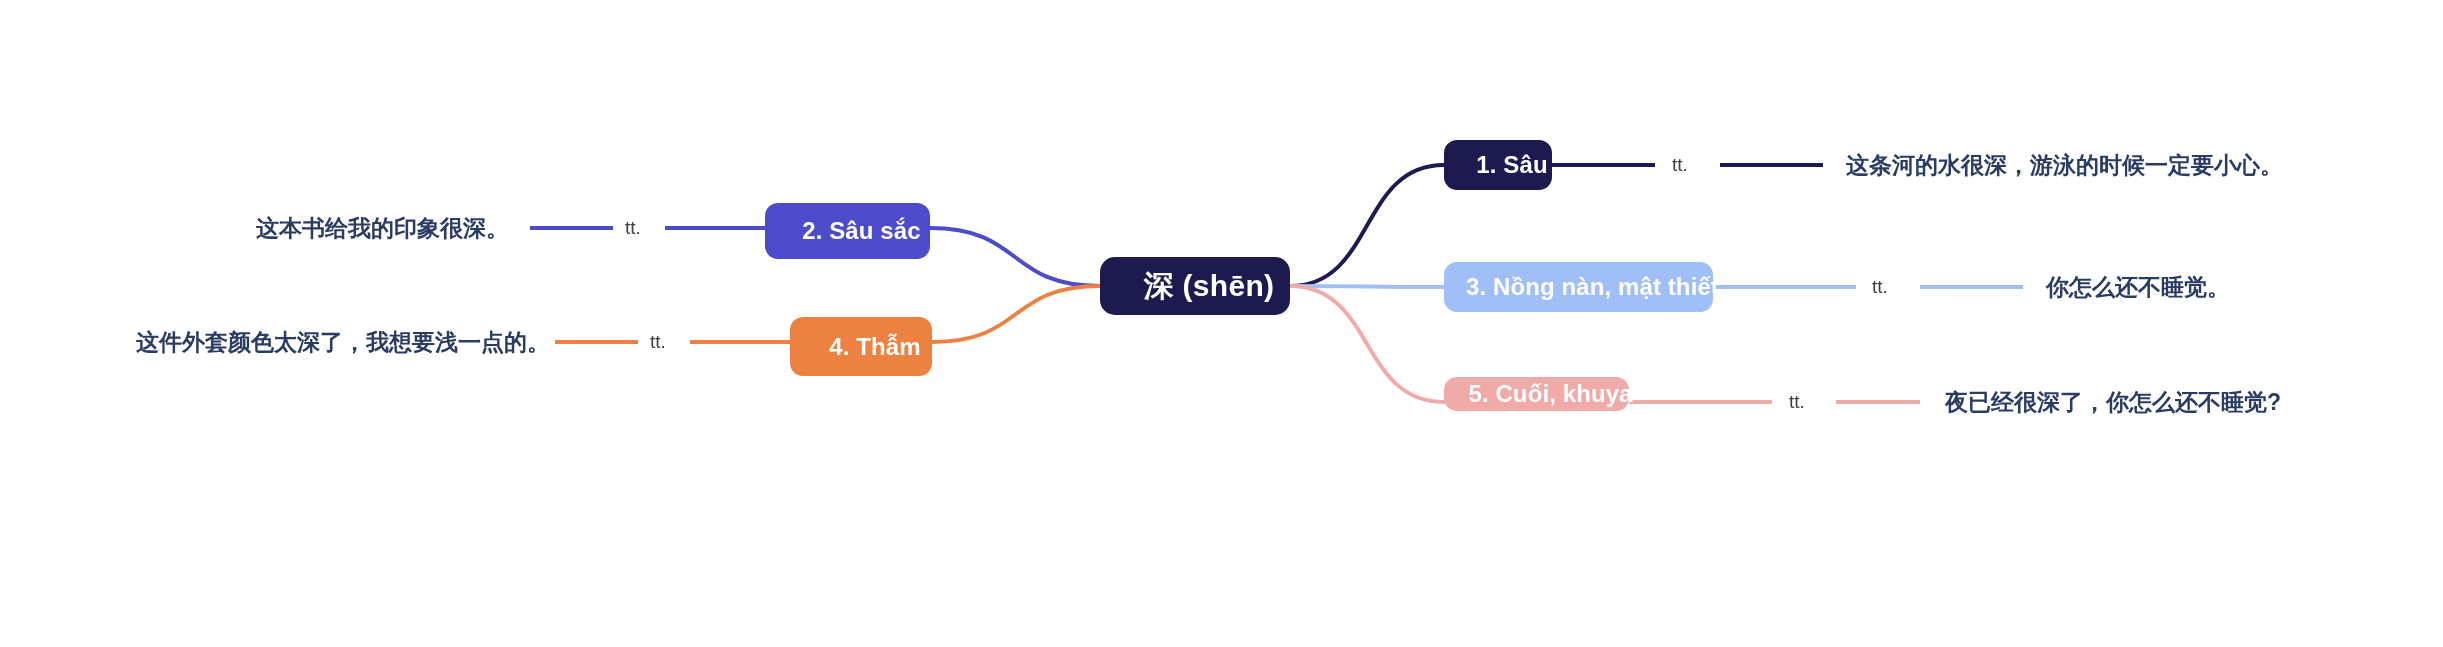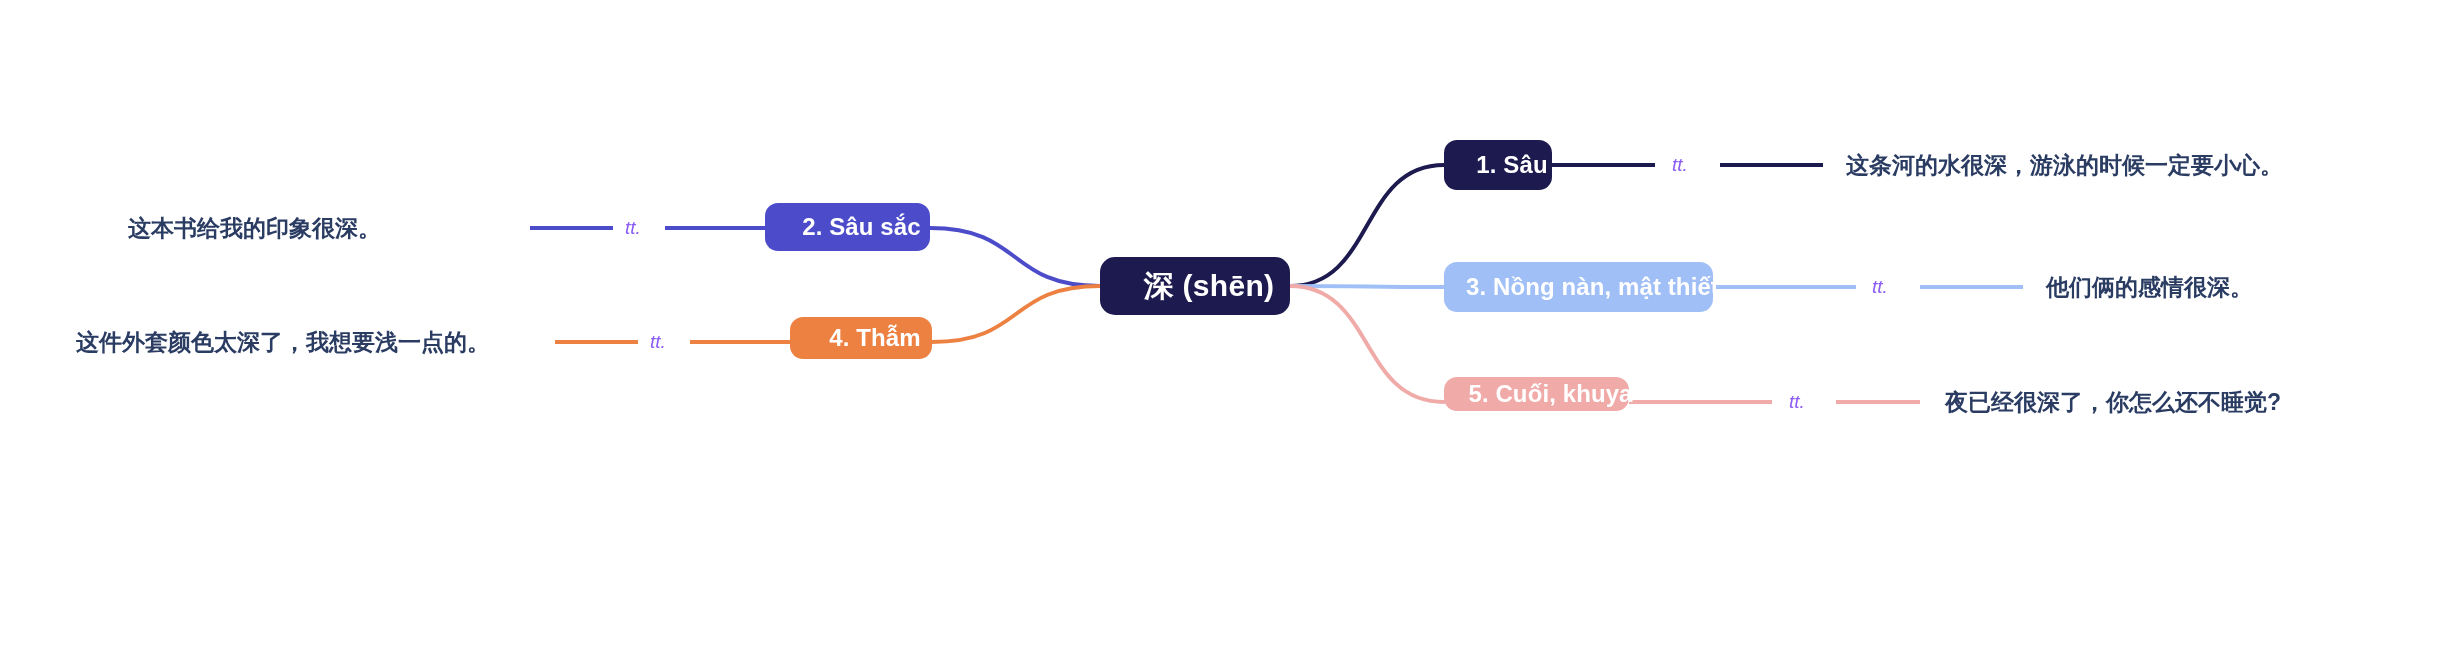--- a/index.html
+++ b/index.html
@@ -44,38 +44,37 @@
   .node-central {
     border-radius: 15px;
     font-size: 30px;
     letter-spacing: 0.3px;
   }
   .node-branch {
     font-size: 24px;
   }
   .tt-label {
     position: absolute;
-    color: #8b5cf6;
+    color: #404040;
     font-size: 19px;
     font-weight: normal;
     white-space: nowrap;
     transform: translateY(-50%);
-    font-style: italic;
   }
   .example-text {
     position: absolute;
     color: #2b3c63;
     font-size: 23px;
     font-weight: bold;
     white-space: nowrap;
     transform: translateY(-50%);
     font-family: "Liberation Sans", "DejaVu Sans", sans-serif;
   }
   .example-left {
-    text-align: center;
+    text-align: right;
   }
 </style>
 </head>
 <body>
 
 <div id="mindmap-root">
 
   <svg class="links-layer" viewBox="0 0 2443 647" xmlns="http://www.w3.org/2000/svg">
     <g id="curve-links">
         <path d="M 1290 286 C 1374.7 286, 1359.3 165, 1444 165" fill="none" stroke="#1c1a4e" stroke-width="4" stroke-linecap="round"></path>
@@ -104,32 +103,32 @@
       </div>
       <div class="node node-branch" style="left: 1444px; top: 140px; width: 108px; height: 50px; background: rgb(28, 26, 78); color: rgb(255, 255, 255);">
         <span>1. Sâu</span>
       </div>
       <div class="node node-branch" style="left: 1444px; top: 262px; width: 269px; height: 50px; background: rgb(160, 191, 247); color: rgb(255, 255, 255); text-align: right;">
         <span>3. Nồng nàn, mật thiết</span>
       </div>
       <div class="node node-branch" style="left: 1444px; top: 377px; width: 185px; height: 34px; background: rgb(240, 170, 168); color: rgb(255, 255, 255);">
         <span>5. Cuối, khuya</span>
       </div>
-      <div class="node node-branch" style="left: 765px; top: 203px; width: 165px; height: 48px; background: rgb(76, 76, 202); color: rgb(255, 255, 255);">
+      <div class="node node-branch" style="left: 765px; top: 203px; width: 165px; height: 56px; background: rgb(76, 76, 202); color: rgb(255, 255, 255);">
         <span>2. Sâu sắc</span>
       </div>
-      <div class="node node-branch" style="left: 790px; top: 317px; width: 142px; height: 42px; background: rgb(237, 129, 66); color: rgb(255, 255, 255);">
+      <div class="node node-branch" style="left: 790px; top: 317px; width: 142px; height: 59px; background: rgb(237, 129, 66); color: rgb(255, 255, 255);">
         <span>4. Thẫm</span>
       </div>
     </div>
   <div id="labels-layer">
       <div class="tt-label" style="left: 1672px; top: 165px;">tt.</div>
       <div class="example-text" style="top: 165px; left: 1846px;">这条河的水很深，游泳的时候一定要小心。</div>
       <div class="tt-label" style="left: 1872px; top: 287px;">tt.</div>
-      <div class="example-text" style="top: 287px; left: 2046px;">他们俩的感情很深。</div>
+      <div class="example-text" style="top: 287px; left: 2046px;">你怎么还不睡觉。</div>
       <div class="tt-label" style="left: 1789px; top: 402px;">tt.</div>
       <div class="example-text" style="top: 402px; left: 1945px;">夜已经很深了，你怎么还不睡觉?</div>
       <div class="tt-label" style="left: 625px; top: 228px;">tt.</div>
       <div class="example-text example-left" style="top: 228px; left: 0px; width: 509px;">这本书给我的印象很深。</div>
       <div class="tt-label" style="left: 650px; top: 342px;">tt.</div>
       <div class="example-text example-left" style="top: 342px; left: 0px; width: 534px; margin-left: 16px;">这件外套颜色太深了，我想要浅一点的。</div>
     </div>
 
 </div>
 

